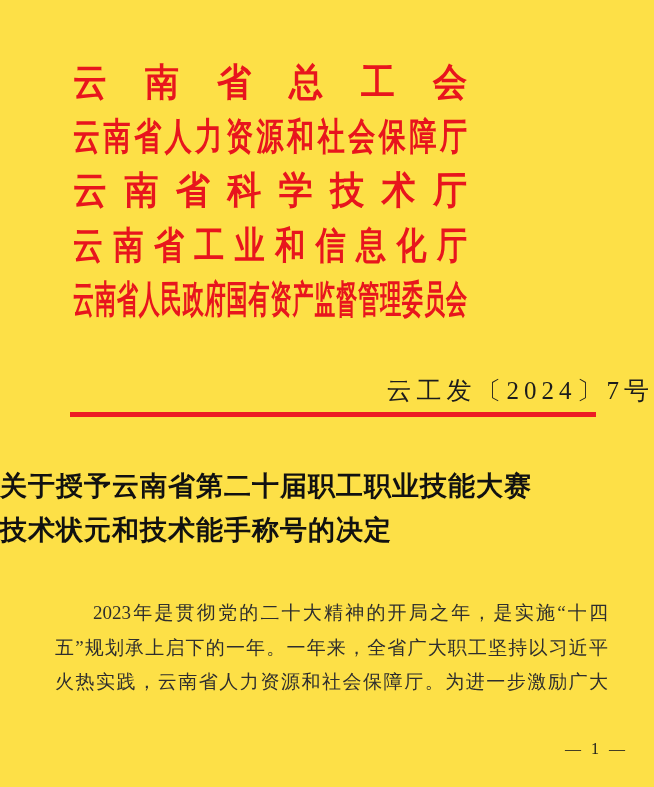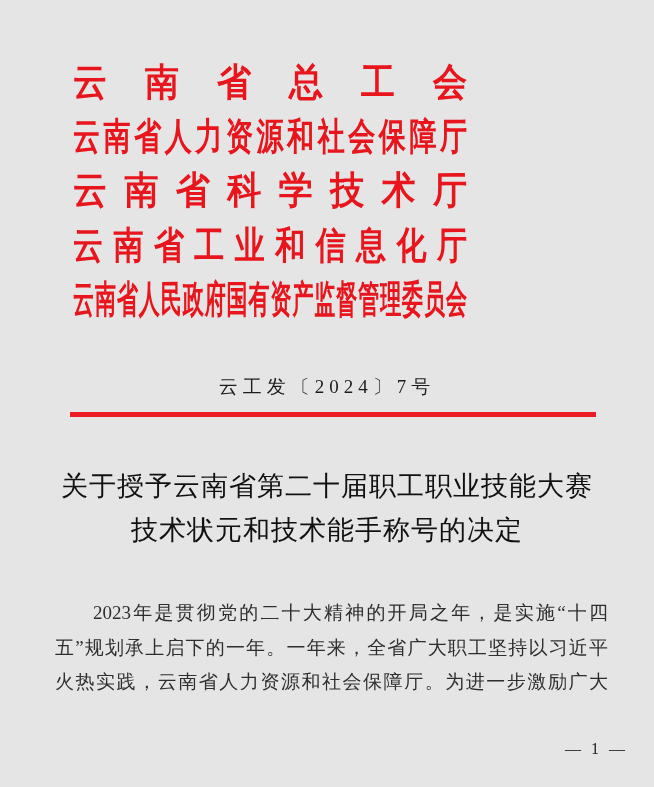--- a/index.html
+++ b/index.html
@@ -5,21 +5,21 @@
   :root{
     --red:#e8151d;
     --line-red:#ed1c24;
     --ink:#1c1c1c;
     --body-ink:#2e2e2e;
   }
   html,body{margin:0;padding:0;background:#fff;}
   .page{
     position:relative;
     width:654px;height:787px;
-    background:#e5e5e5;
+    background:#fde047;
     margin:0 auto;
     overflow:hidden;
     font-family:"Liberation Serif", serif;
   }
 
   
   .org-block{
     position:absolute;left:73px;top:56px;width:394px;
   }
   .org-line{
@@ -43,38 +43,37 @@
     width:120px;height:62px;line-height:62px;
     font-size:54px;font-weight:bold;
     letter-spacing:-3px;
     color:var(--red);
     font-family:"Liberation Serif", serif;
   }
 
   
   .doc-number{
     position:absolute;left:0;top:374px;width:100%;
-    text-align:center;
-    font-size:19px;letter-spacing:5px;
+    text-align:right;
+    font-size:25px;letter-spacing:5px;
     color:var(--ink);
     font-family:"Liberation Serif", serif;
   }
 
   
   .red-divider{
     position:absolute;left:70px;top:412px;
     width:526px;height:5px;
     background:var(--line-red);
   }
 
   
   .doc-title{
     position:absolute;left:0;top:464px;width:100%;
-    text-align:center;
-    font-size:27px;font-weight:normal;
+    font-size:27px;font-weight:bold;
     line-height:44px;
     color:#111;
     font-family:"Liberation Serif", serif;
     letter-spacing:1px;
   }
 
   
   .body-block{
     position:absolute;left:55px;top:596px;width:553px;
     color:var(--body-ink);

